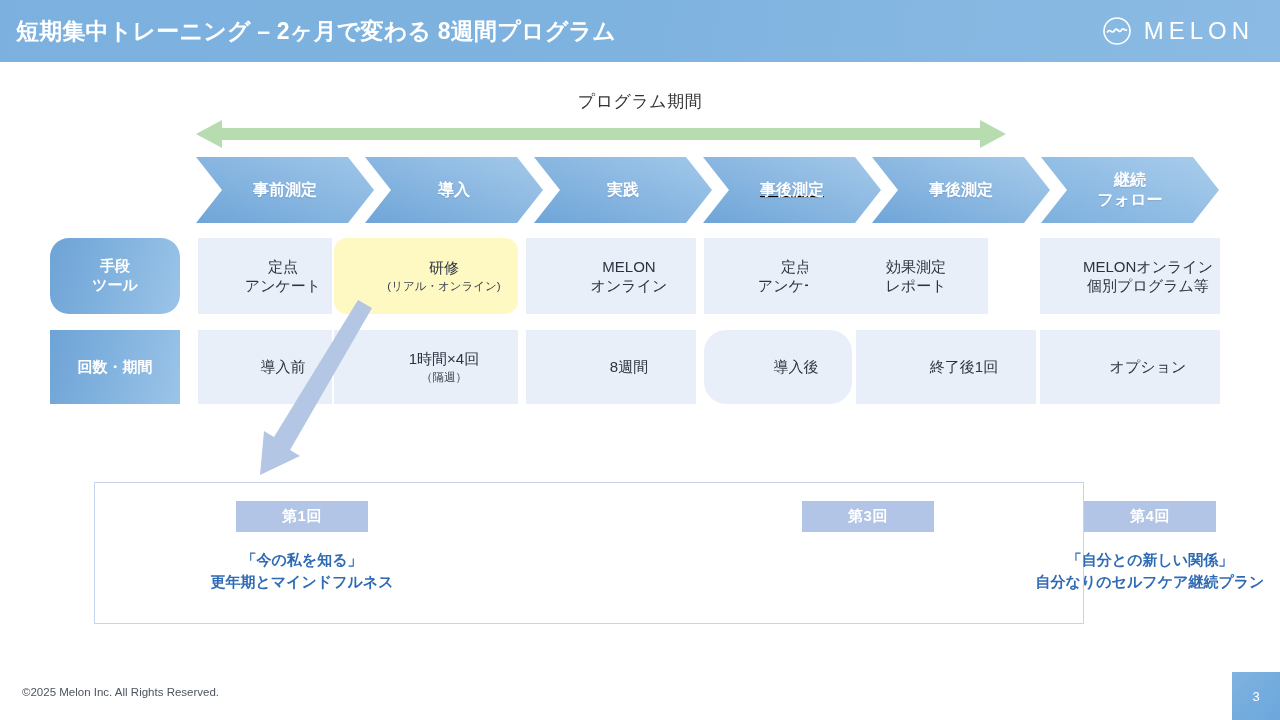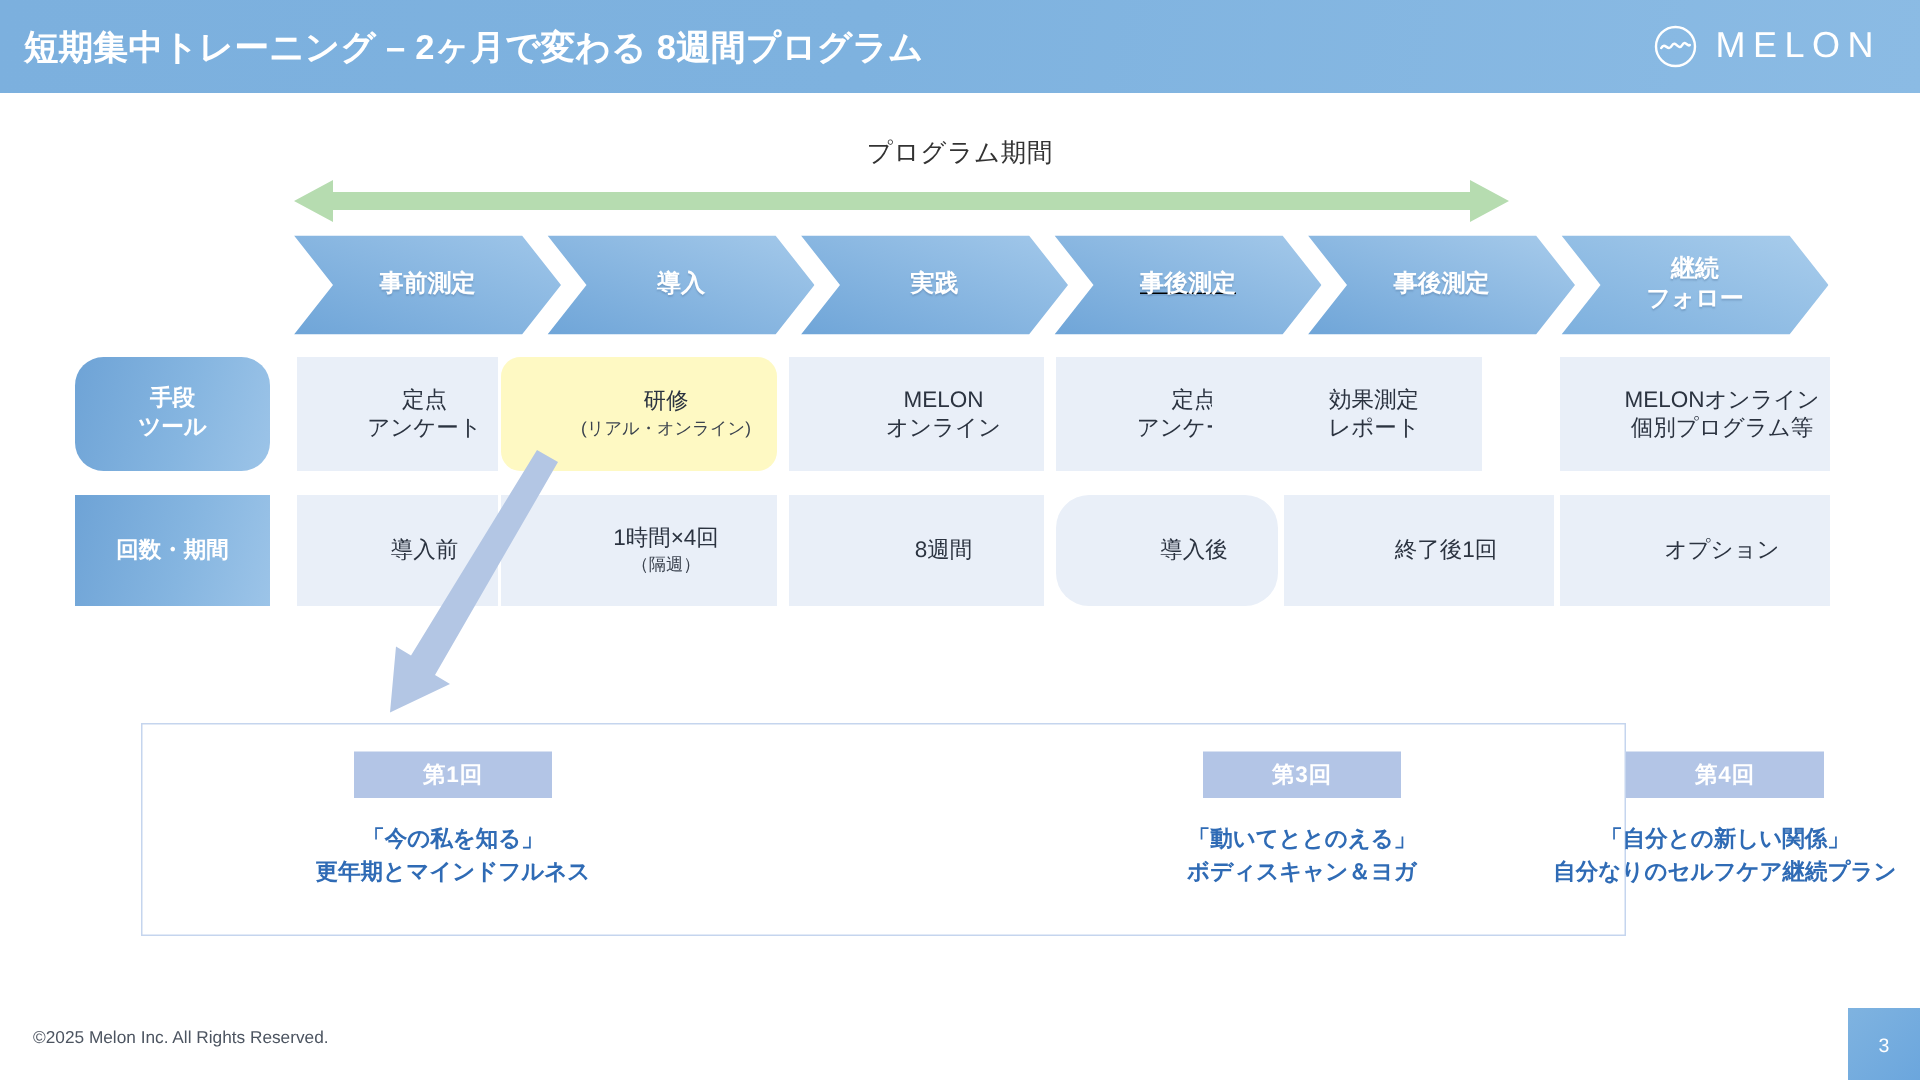--- a/index.html
+++ b/index.html
@@ -229,19 +229,19 @@
   <div class="callout">
     <svg width="180" height="180" viewBox="0 0 180 180">
       <g fill="#b3c6e4">
         <polygon points="126,0 140,8 58,150 68,156 28,175 32,131 42,137"></polygon>
       </g>
     </svg>
   </div>
 
   <div class="sessions">
       <div class="sess" style="left: 72px;"><div class="sess-badge">第1回</div><div class="sess-text">「今の私を知る」<br>更年期とマインドフルネス</div></div>
-      <div class="sess" style="left: 638px;"><div class="sess-badge">第3回</div><div class="sess-text">「動いてととのえる」<br>ボディスキャン＆ヨガ</div></div>
+      <div class="sess" style="left: 638px;"><div class="sess-badge">第3回</div></div>
       <div class="sess" style="left: 920px;"><div class="sess-badge">第4回</div><div class="sess-text">「自分との新しい関係」<br>自分なりのセルフケア継続プラン</div></div>
     </div>
 
   <div class="copyright">©2025 Melon Inc. All Rights Reserved.</div>
   <div class="pagenum">3</div>
 </div>
 
 </body></html>

